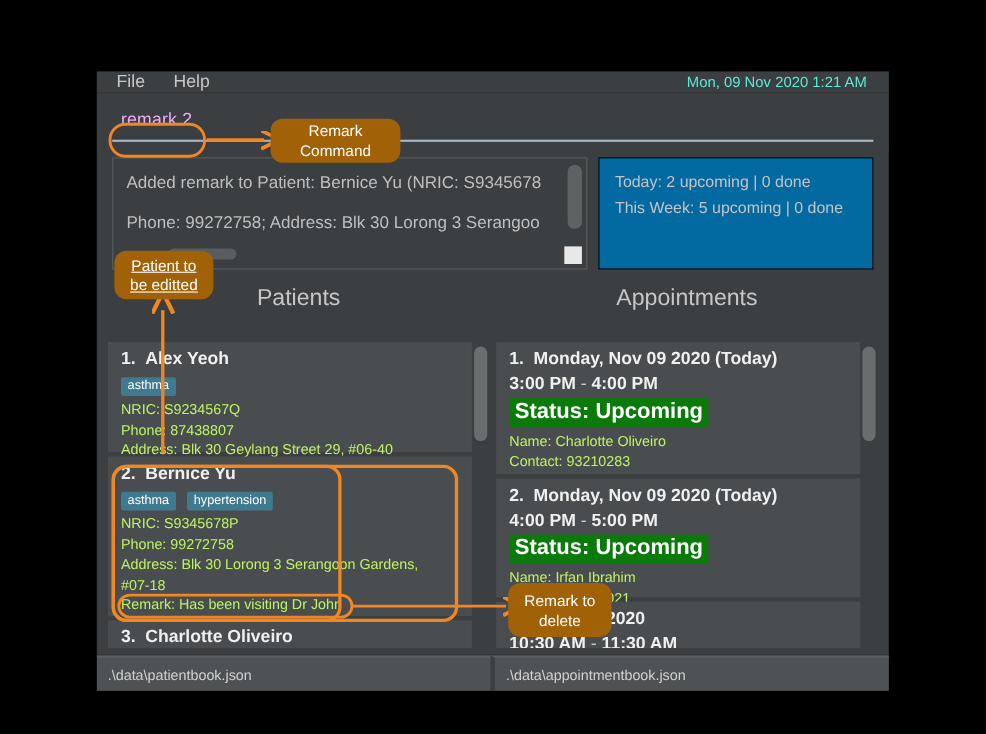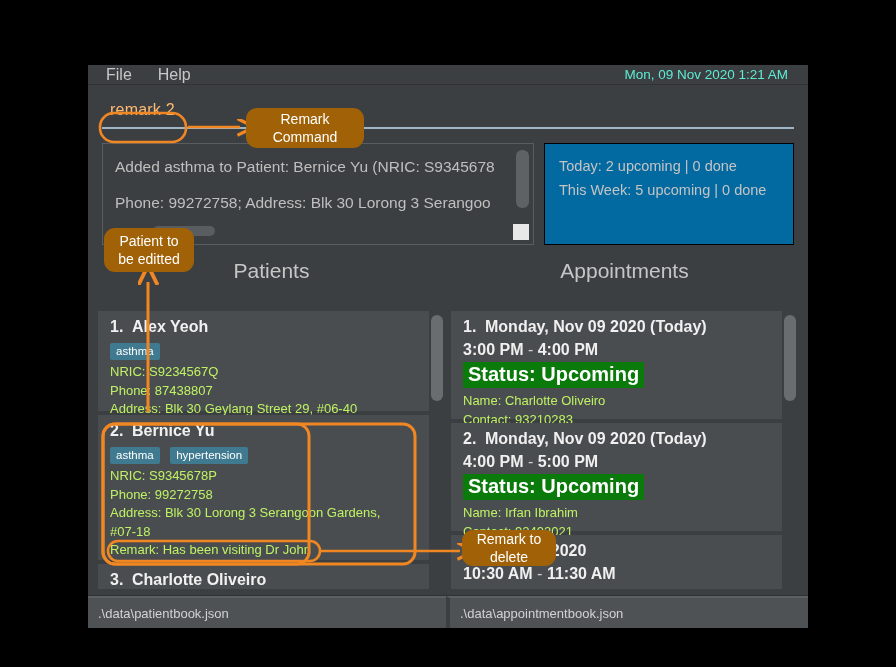--- a/index.html
+++ b/index.html
@@ -55,21 +55,21 @@
   .command-input-wrap {
     flex: 1;
     height: 36px;
     display: flex;
     align-items: center;
     border-bottom: 2px solid #9fb4c4;
     position: relative;
   }
   .command-input {
     font-size: 16px;
-    color: #fdba74;
+    color: #f0abfc;
     padding-left: 8px;
     letter-spacing: 0.2px;
     white-space: nowrap;
   }
 
   
   .upper {
     display: flex;
     padding: 6px 14px 4px 14px;
     gap: 10px;
@@ -262,21 +262,21 @@
   </div>
 
   <div class="command-row">
     <div class="command-input-wrap">
       <span class="command-input" title="Enter command here...">remark 2</span>
     </div>
   </div>
 
   <div class="upper">
     <div class="result-box">
-      <div class="result-text">Added asthma to Patient: Bernice Yu (NRIC: S9345678</div>
+      <div class="result-text">Added remark to Patient: Bernice Yu (NRIC: S9345678</div>
       <div class="result-text">Phone: 99272758; Address: Blk 30 Lorong 3 Serangoo</div>
       <div class="rb-vscroll"></div>
       <div class="rb-vthumb"></div>
       <div class="rb-hthumb"></div>
       <div class="rb-corner"></div>
     </div>
     <div class="stats-box">
       <div class="stats-line">Today: 2 upcoming | 0 done</div>
       <div class="stats-line">This Week: 5 upcoming | 0 done</div>
     </div>
@@ -323,21 +323,21 @@
         </div>
 
         <div class="pane-vthumb" style="height:86px"></div>
       </div>
     </div>
 
     <div class="list-pane">
       <div class="pane-title">Appointments</div>
       <div class="cards">
 
-        <div class="card" style="height:108px">
+        <div class="card" style="height:120px">
           <div class="card-title">
             <span class="idx">1.</span><span>Monday, Nov 09 2020 (Today)</span>
           </div>
           <div class="appt-time">
             <span>3:00 PM</span>
             <span class="dash">-</span>
             <span>4:00 PM</span>
           </div>
           <div><span class="status-badge">Status: Upcoming</span></div>
           <div class="field">Name: Charlotte Oliveiro</div>
@@ -399,21 +399,21 @@
   <rect x="108" y="541" width="212" height="20" rx="10" ry="10" fill="none" stroke="#f08722" stroke-width="2.6"></rect>
 
   <line x1="320" y1="551" x2="460" y2="551" stroke="#f08722" stroke-width="2.6" marker-end="url(#arrowhead)"></line>
 </svg>
 
 <div class="callout" style="left:246px; top:108px; width:118px; height:40px; flex-direction:column;">
   <span>Remark</span>
   <span>Command</span>
 </div>
 
-<div class="callout" style="left:104px; top:228px; width:90px; height:44px; flex-direction:column;">
+<div class="callout" style="left:104px; top:228px; width:90px; height:44px; flex-direction:column;text-decoration:underline;">
   <span>Patient to</span>
   <span>be editted</span>
 </div>
 
-<div class="callout" style="left:462px; top:530px; width:94px; height:36px; flex-direction:column;">
+<div class="callout" style="left:462px; top:530px; width:94px; height:49px; flex-direction:column;">
   <span>Remark to</span>
   <span>delete</span>
 </div>
 
 </body></html>

